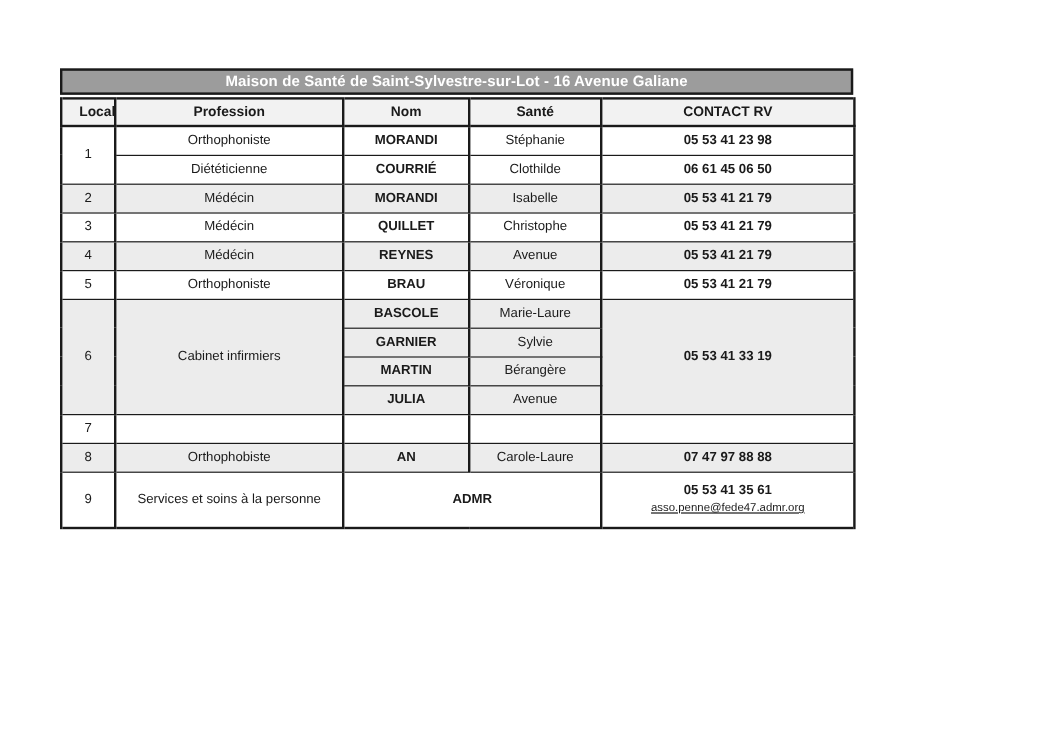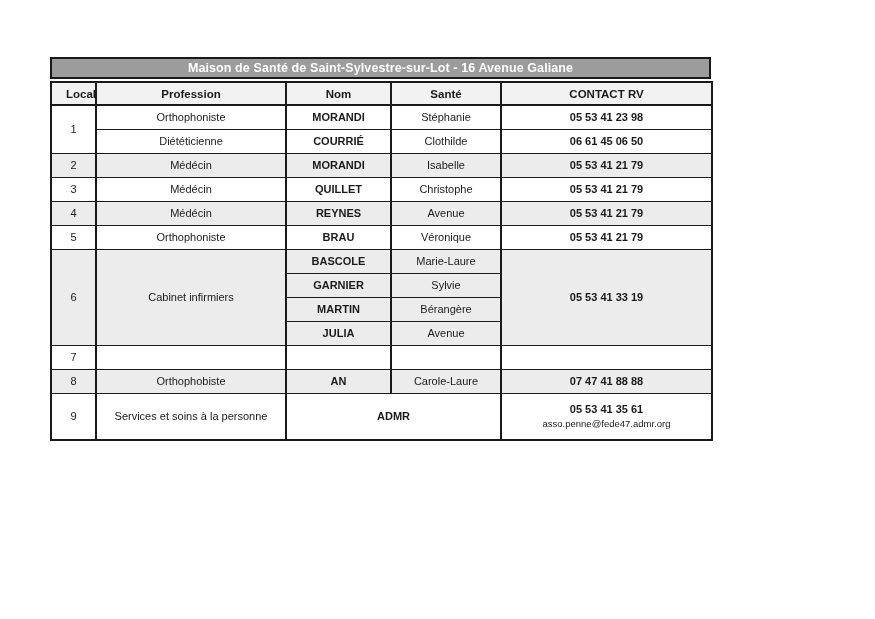--- a/index.html
+++ b/index.html
@@ -70,20 +70,21 @@
     display: flex;
     flex-direction: column;
     justify-content: space-around;
     align-items: center;
     height: 33px;
     padding: 2px 0;
   }
   .email {
     font-weight: normal;
     font-size: 9.5px;
+    text-decoration: underline;
     color: #1a1a1a;
   }
 </style>
 </head>
 <body>
 
 <div class="table-block">
   <div class="title-bar">Maison de Santé de Saint-Sylvestre-sur-Lot - 16 Avenue Galiane</div>
 
   <table>
@@ -177,21 +178,21 @@
         <td></td>
         <td></td>
         <td></td>
       </tr>
 
       <tr class="shade">
         <td>8</td>
         <td>Orthophobiste</td>
         <td class="nom">AN</td>
         <td>Carole-Laure</td>
-        <td class="contact">07 47 41 88 88</td>
+        <td class="contact">07 47 97 88 88</td>
       </tr>
 
       <tr class="tall">
         <td>9</td>
         <td>Services et soins à la personne</td>
         <td colspan="2" class="nom-regular">ADMR</td>
         <td class="contact">
           <div class="contact-stack">
             <span>05 53 41 35 61</span>
             <span class="email">asso.penne@fede47.admr.org</span>

